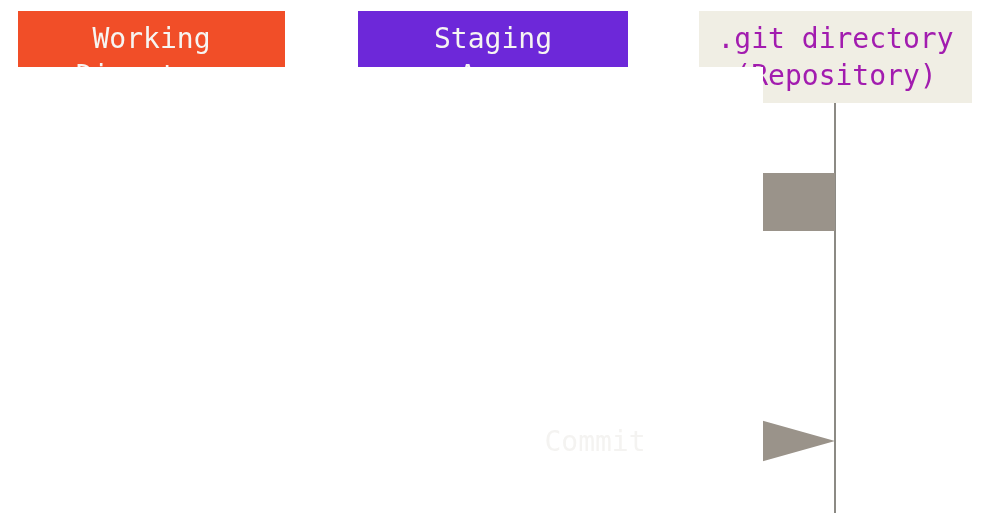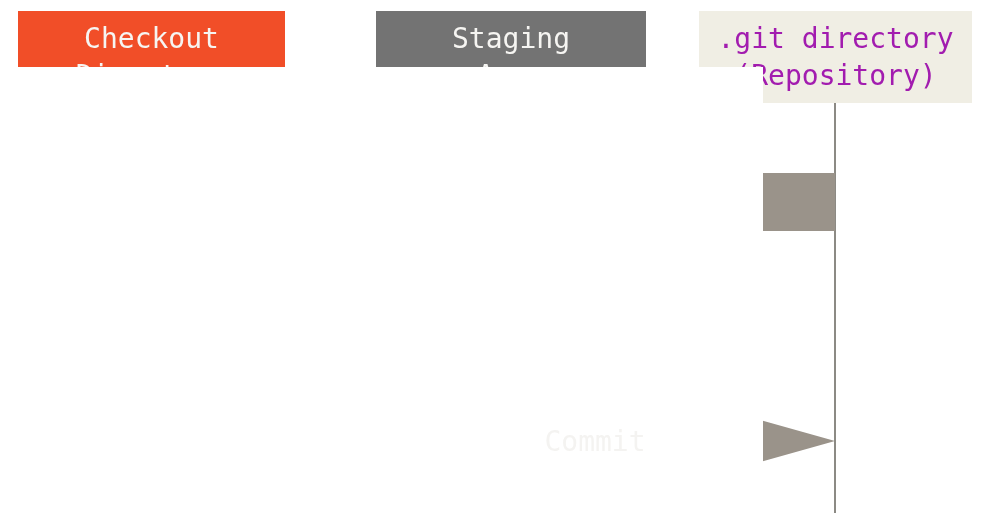--- a/index.html
+++ b/index.html
@@ -35,23 +35,23 @@
     text-align: center;
     white-space: nowrap;
   }
   .col-box.working {
     left: 18px;
     width: 267px;
     background: #f14e28;
     color: #f6f5f2;
   }
   .col-box.staging {
-    left: 376px;
+    left: 358px;
     width: 270px;
-    background: #737373;
+    background: #6d28d9;
     color: #f6f5f2;
   }
   .col-box.gitdir {
     left: 699px;
     width: 273px;
     background: #f0eee4;
     color: #a21caf;
   }
   .arrow-label {
     position: absolute;
@@ -76,21 +76,21 @@
     <line x1="835" y1="103" x2="835" y2="513" stroke-width="2" stroke="#8c8a84"></line>
 
     <polygon points="835,173 310,173 310,160 155,202 310,244 310,231 835,231" fill="#9a938a"></polygon>
 
     <polygon points="152,300 342,300 342,286 492,329 342,372 342,358 152,358" fill="#9a938a"></polygon>
 
     <polygon points="492,413 682,413 682,398 835,441 682,484 682,469 492,469" fill="#9a938a"></polygon>
   </svg>
 
   <div class="col-box working">
-    <span>Checkout</span>
+    <span>Working</span>
     <span>Directory</span>
   </div>
 
   <div class="col-box staging">
     <span>Staging</span>
     <span>Area</span>
   </div>
 
   <div class="col-box gitdir">
     <span>.git directory</span>

